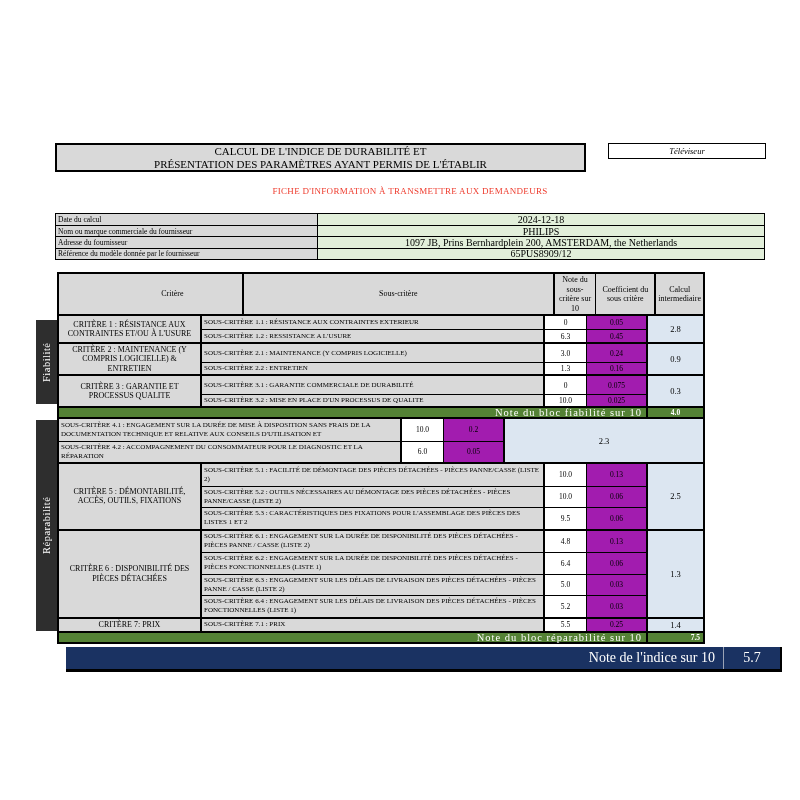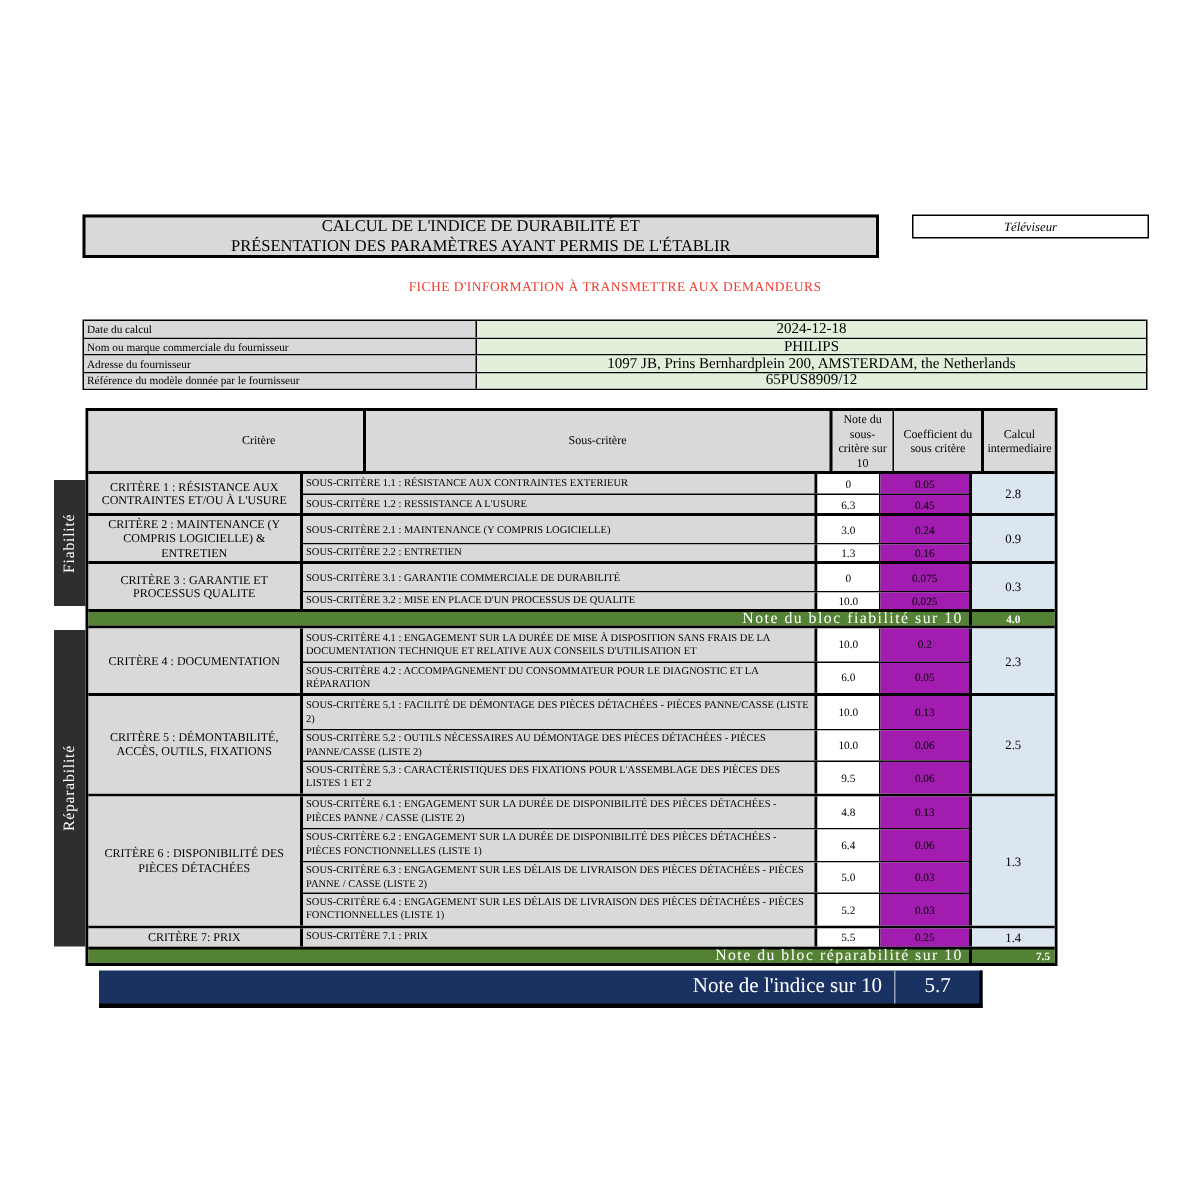--- a/index.html
+++ b/index.html
@@ -96,21 +96,21 @@
   .vbar {
     position:absolute; left:36px; width:21px; background:#2e2e2e; color:#fff;
     display:flex; align-items:center; justify-content:center;
     writing-mode:vertical-rl; transform:rotate(180deg);
     font-size:10.5px; letter-spacing:0.5px;
   }
   .vbar-fiab { top:320px; height:84px; }
   .vbar-rep  { top:420px; height:211px; }
   
   .final-band {
-    position:absolute; left:66px; top:647px; width:589px; height:25px;
+    position:absolute; left:66px; top:647px; width:716px; height:25px;
     background:#1a3262; color:#fff; display:flex;
     border-bottom:3px solid #000; border-right:2px solid #000;
   }
   .final-label {
     flex:1; text-align:right; font-size:14px; line-height:22px; padding-right:8px;
   }
   .final-value {
     width:57px; border-left:1px solid #9aa3b5;
     display:flex; align-items:center; justify-content:center; font-size:14px;
   }
@@ -206,21 +206,20 @@
       </div>
       <div class="calc-cell">0.3</div>
     </div>
 
     <div class="score-band">
       <div class="score-label">Note du bloc fiabilité sur 10</div>
       <div class="score-value">4.0</div>
     </div>
 
     <div class="block">
-      <div class="critere-cell">CRITÈRE 4 : DOCUMENTATION</div>
       <div class="rows">
         <div class="sub-row rh21">
           <div class="s-sous">SOUS-CRITÈRE 4.1 : ENGAGEMENT SUR LA DURÉE DE MISE À DISPOSITION SANS FRAIS DE LA DOCUMENTATION TECHNIQUE ET RELATIVE AUX CONSEILS D'UTILISATION ET</div>
           <div class="s-note">10.0</div>
           <div class="s-coeff">0.2</div>
         </div>
         <div class="sub-row rh21">
           <div class="s-sous">SOUS-CRITÈRE 4.2 : ACCOMPAGNEMENT DU CONSOMMATEUR POUR LE DIAGNOSTIC ET LA RÉPARATION</div>
           <div class="s-note">6.0</div>
           <div class="s-coeff">0.05</div>

